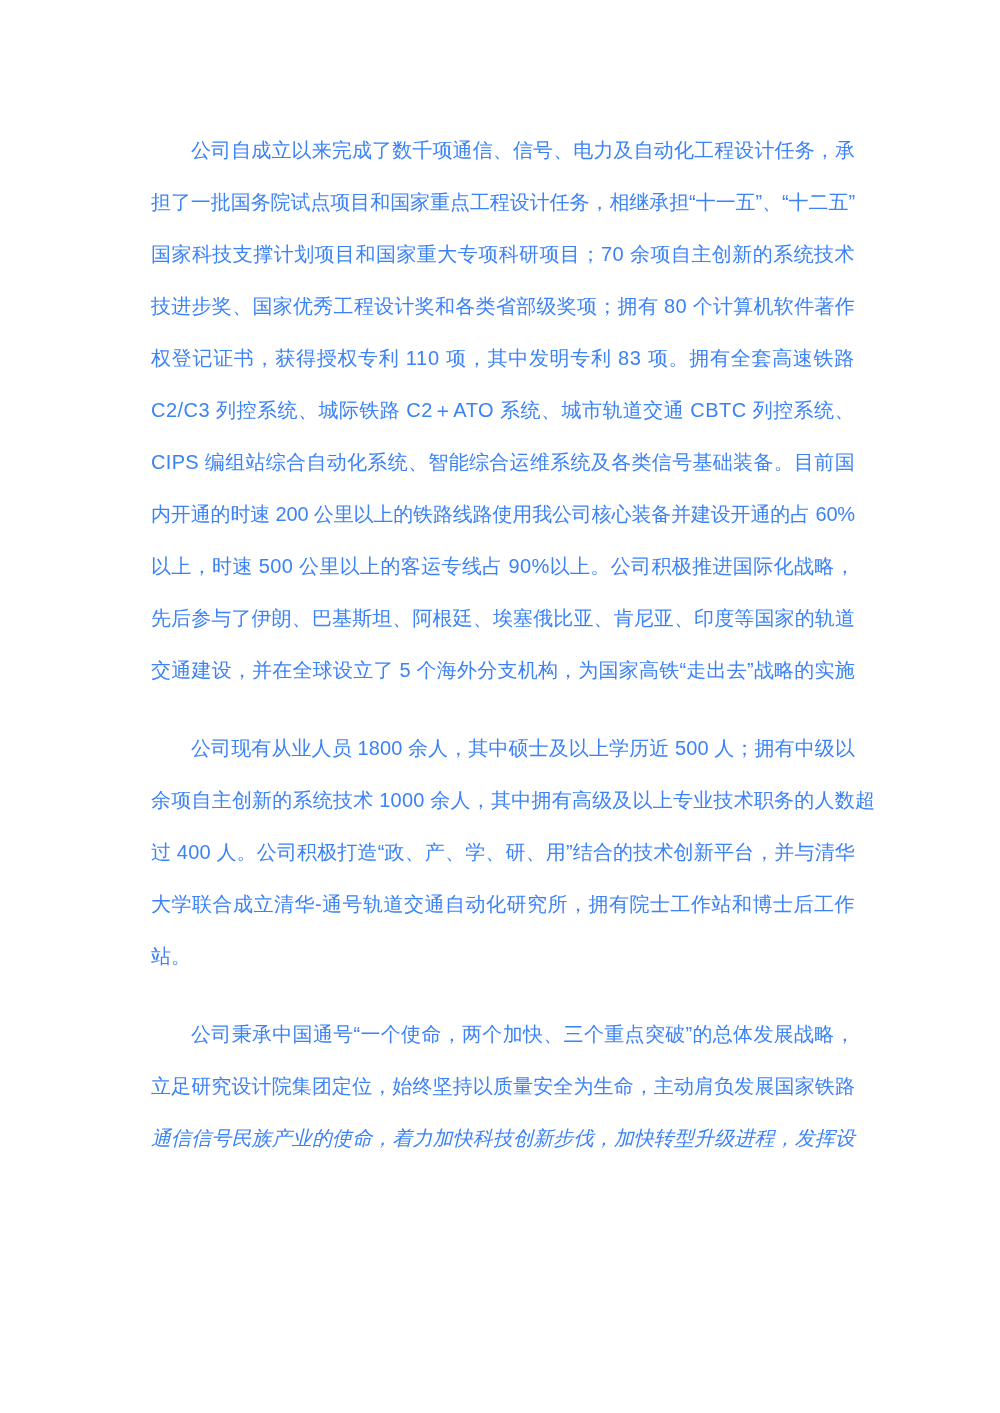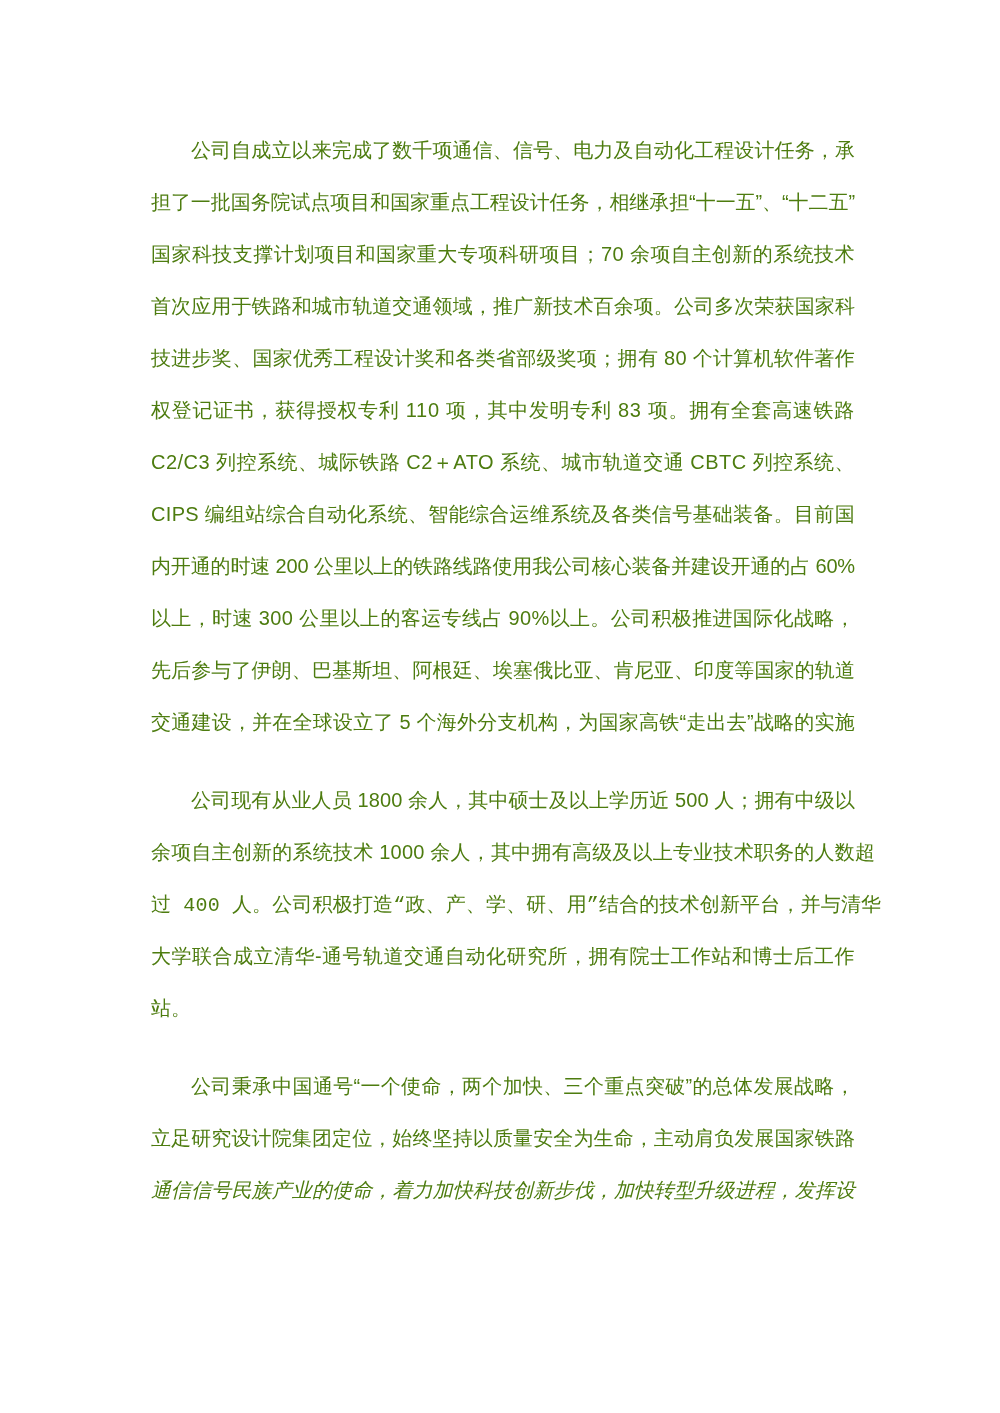--- a/index.html
+++ b/index.html
@@ -30,39 +30,38 @@
     padding-left: 40px;
   }
   .txt {
     letter-spacing: 0;
   }
 </style>
 </head>
 <body style="background: rgb(255, 255, 255);">
 
 <main class="page">
-  <div id="doc" style="color: #4d7c0f;">
+  <div id="doc" style="color: #3b82f6;">
       <div class="para">
         <div class="line first"><span class="txt" style="letter-spacing: 0.121212px;">公司自成立以来完成了数千项通信、信号、电力及自动化工程设计任务，承</span></div>
         <div class="line"><span class="txt" style="letter-spacing: -0.0694901px;">担了一批国务院试点项目和国家重点工程设计任务，相继承担“十一五”、“十二五”</span></div>
         <div class="line"><span class="txt" style="letter-spacing: 0.449653px;">国家科技支撑计划项目和国家重大专项科研项目；70 余项自主创新的系统技术</span></div>
-        <div class="line"><span class="txt" style="letter-spacing: 0.114286px;">首次应用于铁路和城市轨道交通领域，推广新技术百余项。公司多次荣获国家科</span></div>
         <div class="line"><span class="txt" style="letter-spacing: 0.287584px;">技进步奖、国家优秀工程设计奖和各类省部级奖项；拥有 80 个计算机软件著作</span></div>
         <div class="line"><span class="txt" style="letter-spacing: 0.708734px;">权登记证书，获得授权专利 110 项，其中发明专利 83 项。拥有全套高速铁路</span></div>
         <div class="line"><span class="txt" style="letter-spacing: 0.47093px;">C2/C3 列控系统、城际铁路 C2＋ATO 系统、城市轨道交通 CBTC 列控系统、</span></div>
         <div class="line"><span class="txt" style="letter-spacing: 0.317568px;">CIPS 编组站综合自动化系统、智能综合运维系统及各类信号基础装备。目前国</span></div>
         <div class="line"><span class="txt" style="letter-spacing: -0.151953px;">内开通的时速 200 公里以上的铁路线路使用我公司核心装备并建设开通的占 60%</span></div>
-        <div class="line"><span class="txt" style="letter-spacing: 0.356971px;">以上，时速 300 公里以上的客运专线占 90%以上。公司积极推进国际化战略，</span></div>
+        <div class="line"><span class="txt" style="letter-spacing: 0.356971px;">以上，时速 500 公里以上的客运专线占 90%以上。公司积极推进国际化战略，</span></div>
         <div class="line"><span class="txt" style="letter-spacing: 0.114286px;">先后参与了伊朗、巴基斯坦、阿根廷、埃塞俄比亚、肯尼亚、印度等国家的轨道</span></div>
         <div class="line"><span class="txt" style="letter-spacing: 0.222039px;">交通建设，并在全球设立了 5 个海外分支机构，为国家高铁“走出去”战略的实施</span></div>
       </div>
       <div class="para">
         <div class="line first"><span class="txt" style="letter-spacing: 0.10016px;">公司现有从业人员 1800 余人，其中硕士及以上学历近 500 人；拥有中级以</span></div>
         <div class="line"><span class="txt" style="letter-spacing: 0.220806px;">余项自主创新的系统技术 1000 余人，其中拥有高级及以上专业技术职务的人数超</span></div>
-        <div class="line"><span class="txt" style="letter-spacing: 0.158654px; font-family: Liberation Mono, monospace;">过 400 人。公司积极打造“政、产、学、研、用”结合的技术创新平台，并与清华</span></div>
+        <div class="line"><span class="txt" style="letter-spacing: 0.158654px;">过 400 人。公司积极打造“政、产、学、研、用”结合的技术创新平台，并与清华</span></div>
         <div class="line"><span class="txt" style="letter-spacing: 0.495089px;">大学联合成立清华-通号轨道交通自动化研究所，拥有院士工作站和博士后工作</span></div>
         <div class="line"><span class="txt">站。</span></div>
       </div>
       <div class="para">
         <div class="line first"><span class="txt" style="letter-spacing: 0.313879px;">公司秉承中国通号“一个使命，两个加快、三个重点突破”的总体发展战略，</span></div>
         <div class="line"><span class="txt" style="letter-spacing: 0.114286px;">立足研究设计院集团定位，始终坚持以质量安全为生命，主动肩负发展国家铁路</span></div>
         <div class="line"><span class="txt" style="letter-spacing: 0.114286px; font-style: italic;">通信信号民族产业的使命，着力加快科技创新步伐，加快转型升级进程，发挥设</span></div>
       </div>
     </div>
 </main>

